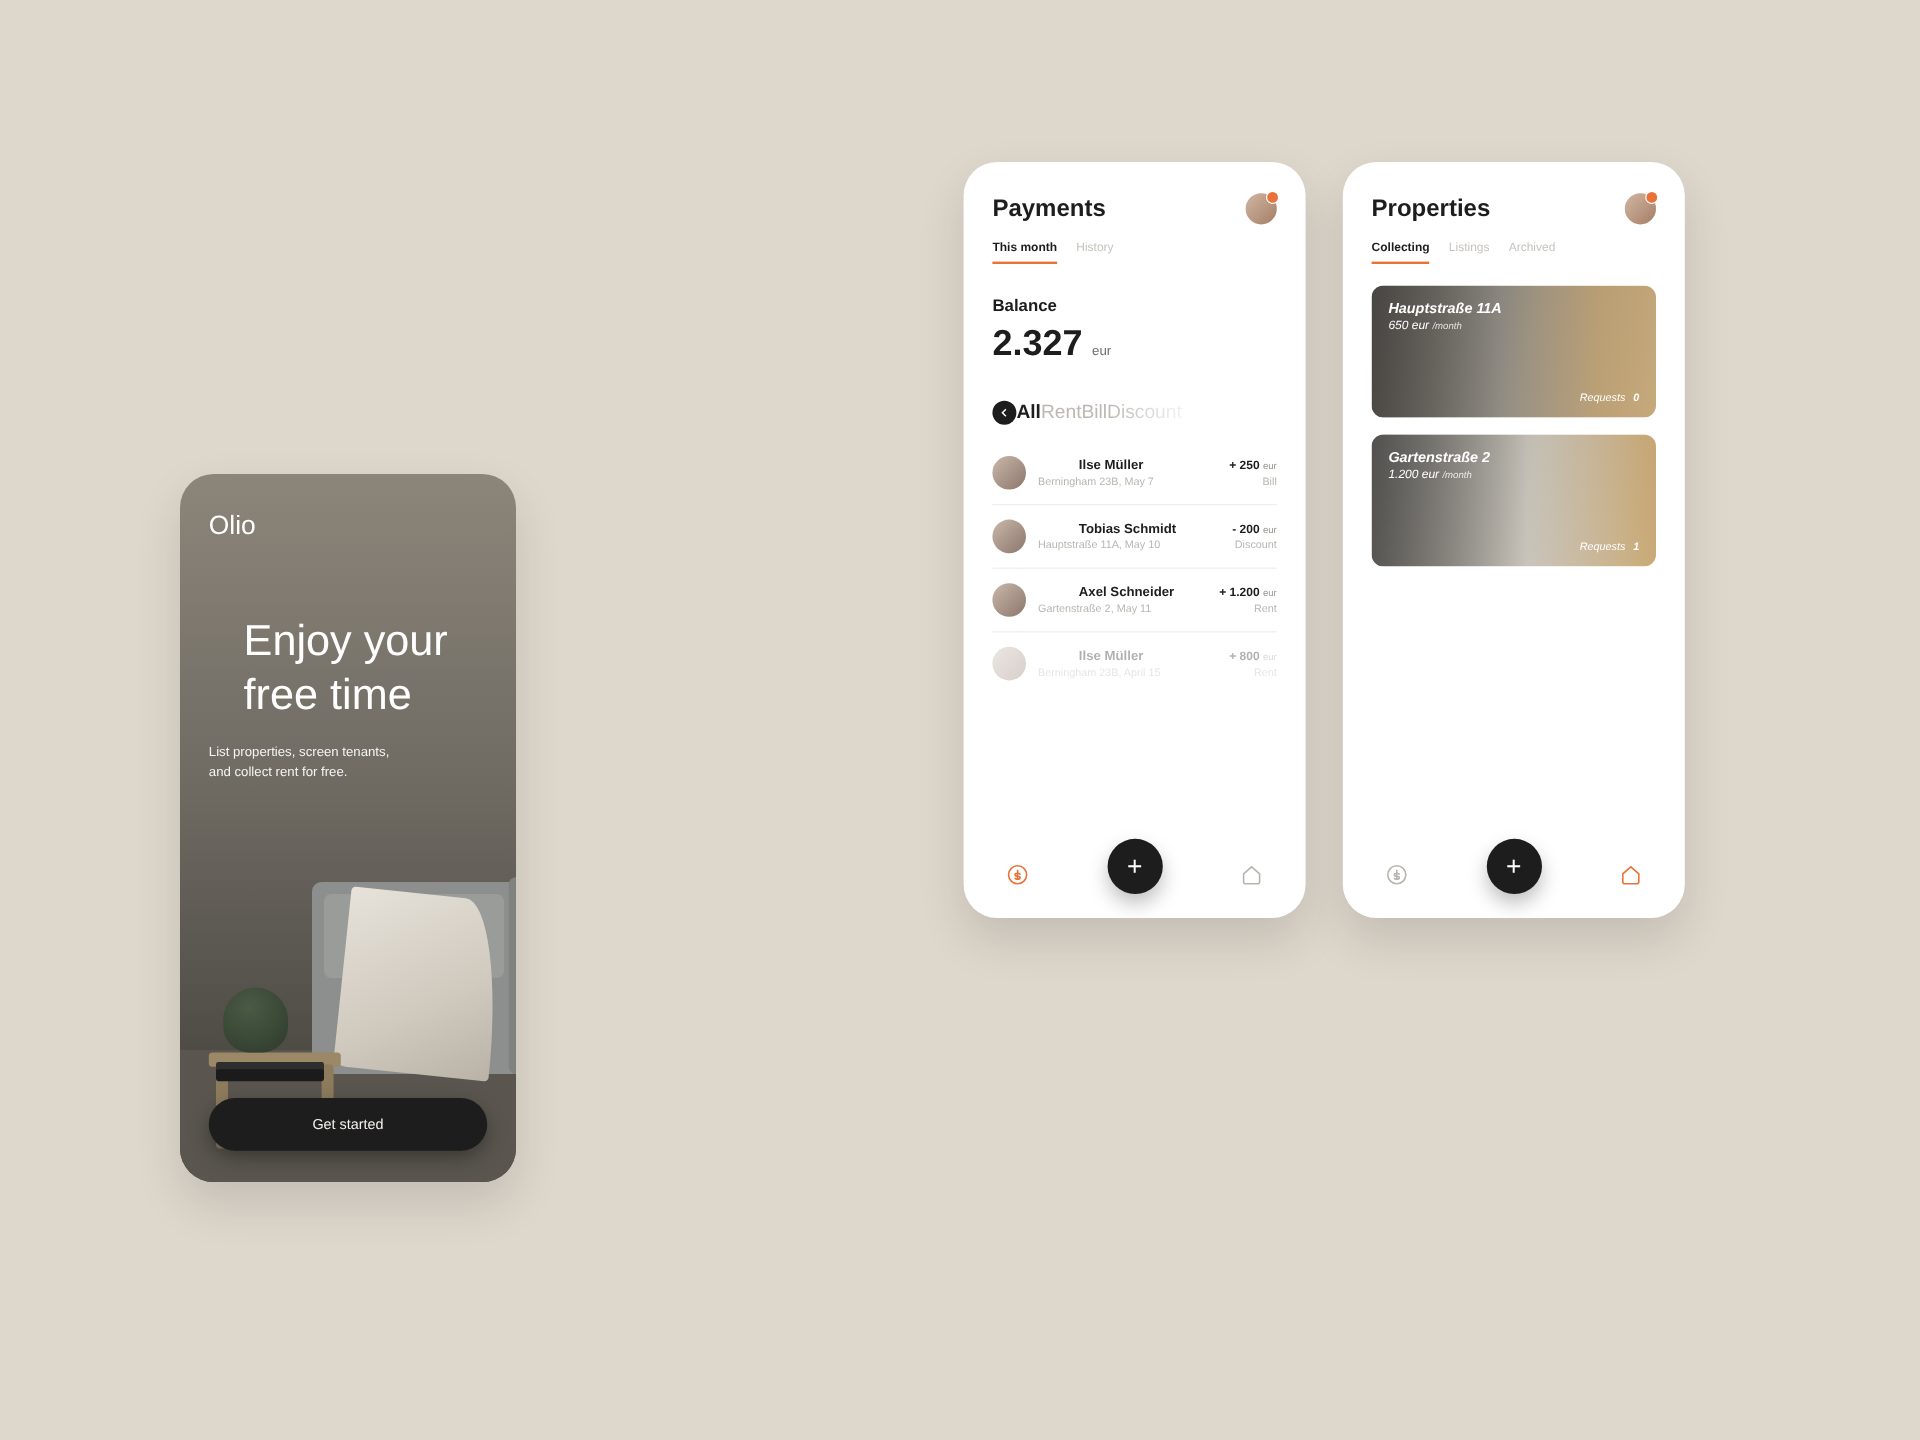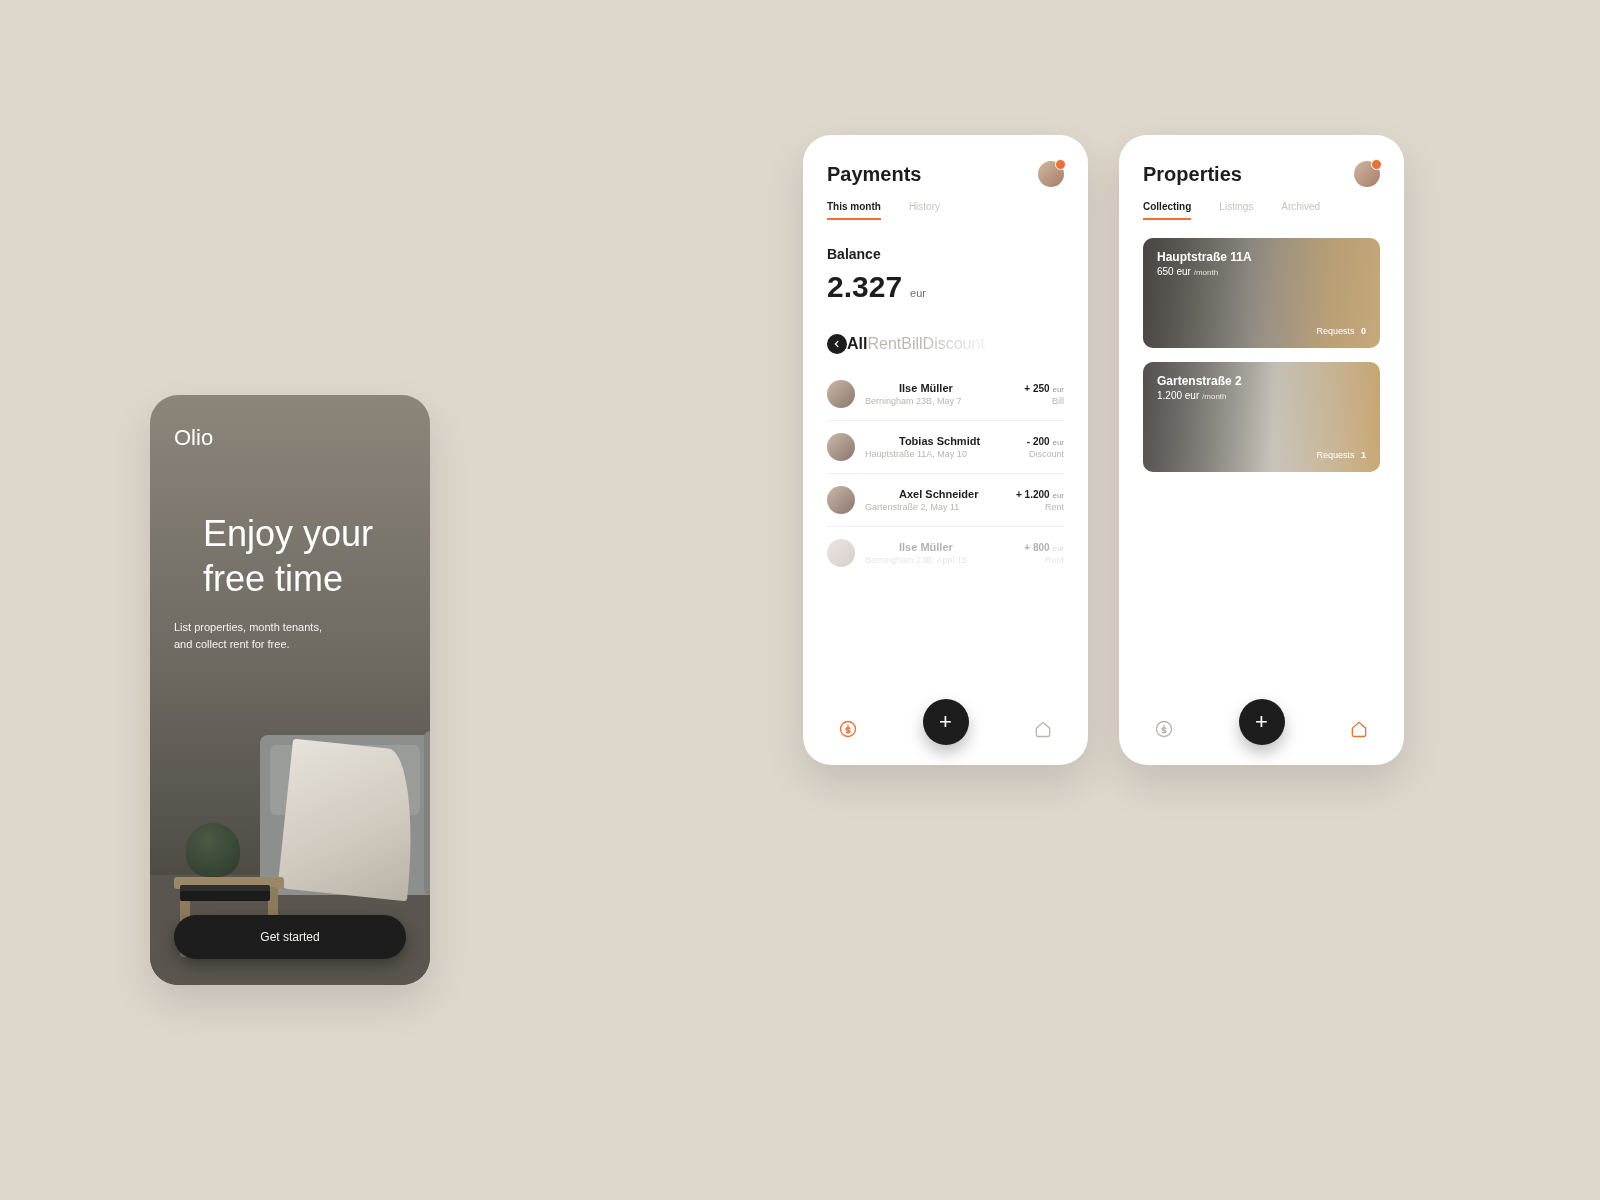--- a/index.html
+++ b/index.html
@@ -80,21 +80,21 @@
     font-size:12px; font-weight:500;
     box-shadow:0 6px 16px rgba(0,0,0,.35);
   }
 
   
   .white-phone { background:#fff; color:#1d1d1d; display:flex; flex-direction:column; }
   .ph-header { display:flex; align-items:center; justify-content:space-between; padding:26px 24px 0 24px; }
   .ph-title { font-size:20px; font-weight:600; }
   .avatar { width:26px; height:26px; border-radius:50%; background:linear-gradient(135deg,#d1b7a3,#a57d65); position:relative; }
   .avatar::after{content:"";position:absolute;right:-2px;top:-2px;width:9px;height:9px;border-radius:50%;background:#e87238;border:1.5px solid #fff;}
-  .subtabs{display:flex;gap:28px;padding:14px 24px 0 24px;font-size:10px;color:#c7c4bf;}
+  .subtabs{display:flex;gap:16px;padding:14px 24px 0 24px;font-size:10px;color:#c7c4bf;}
   .subtabs .st{padding-bottom:6px;cursor:pointer;}
   .subtabs .active{color:#1d1d1d;font-weight:600;border-bottom:2px solid #e87238;}
 
   
   .balance-label{padding:26px 24px 0 24px;font-size:14px;font-weight:600;}
   .balance-val{padding:8px 24px 0 24px;font-size:30px;font-weight:600;display:flex;align-items:baseline;gap:8px;}
   .balance-val .cur{font-size:11px;font-weight:500;color:#6e6c68;}
   .filters{display:flex;align-items:center;padding:30px 24px 10px 24px;font-size:16px;color:#bcb8b2;overflow:hidden;}
   .filters .chev{width:20px;height:20px;border-radius:50%;background:#1d1d1d;color:#fff;display:flex;align-items:center;justify-content:center;font-size:11px;}
   .filters .f{cursor:pointer;}
@@ -116,21 +116,21 @@
   .bottombar{position:absolute;left:0;right:0;bottom:0;height:72px;display:flex;align-items:center;justify-content:space-between;padding:0 34px;}
   .fab{position:absolute;left:50%;transform:translateX(-50%);bottom:20px;width:46px;height:46px;border-radius:50%;background:#1d1d1d;color:#fff;display:flex;align-items:center;justify-content:center;font-size:22px;box-shadow:0 8px 16px rgba(0,0,0,.25);}
   .navicon{width:22px;height:22px;display:flex;align-items:center;justify-content:center;}
   .navicon svg{width:20px;height:20px;}
 
   
   .proplist{flex:1;padding:18px 24px 0 24px;display:flex;flex-direction:column;gap:14px;overflow:hidden;}
   .card{position:relative;height:110px;border-radius:10px;overflow:hidden;color:#fff;}
   .card .bg{position:absolute;inset:0;}
   .card .overlay{position:absolute;inset:0;background:linear-gradient(100deg,rgba(40,40,40,.55) 0%,rgba(40,40,40,.15) 55%,rgba(40,40,40,0) 100%);}
-  .card .content{position:absolute;inset:0;padding:12px 14px;display:flex;flex-direction:row;justify-content:space-between;}
+  .card .content{position:absolute;inset:0;padding:12px 14px;display:flex;flex-direction:row;justify-content:space-between;font-style:italic;}
   .card .addr{font-size:12px;font-weight:600;}
   .card .price{font-size:10px;margin-top:2px;}
   .card .price .per{opacity:.8;font-size:8px;}
   .card .req{align-self:flex-end;font-size:9px;}
   .card .req .n{font-weight:700;margin-left:4px;}
 
   
   .bg1{background:linear-gradient(90deg,#6f6a62 0%,#a9a49a 45%,#c6a97b 80%);}
   .bg2{background:linear-gradient(90deg,#7d7a75 0%,#c9c6bf 55%,#b7b3aa 100%);}
   .bg3{background:linear-gradient(90deg,#86837d 0%,#e2ddd2 55%,#caa974 100%);}
@@ -140,21 +140,21 @@
 <body>
 
 <div class="phone onboard">
   <div class="brand">Olio</div>
   <div class="hero">
     <h1>
       <span>Enjoy your</span><br>
       <span>free time</span>
     </h1>
     <p>
-      <span>List properties, month tenants,</span><br>
+      <span>List properties, screen tenants,</span><br>
       <span>and collect rent for free.</span>
     </p>
   </div>
   <div class="scene">
     <div class="floor"></div>
     <div class="sofa"></div>
     <div class="blanket"></div>
     <div class="table"></div>
     <div class="plant"></div>
     <div class="books"></div>

